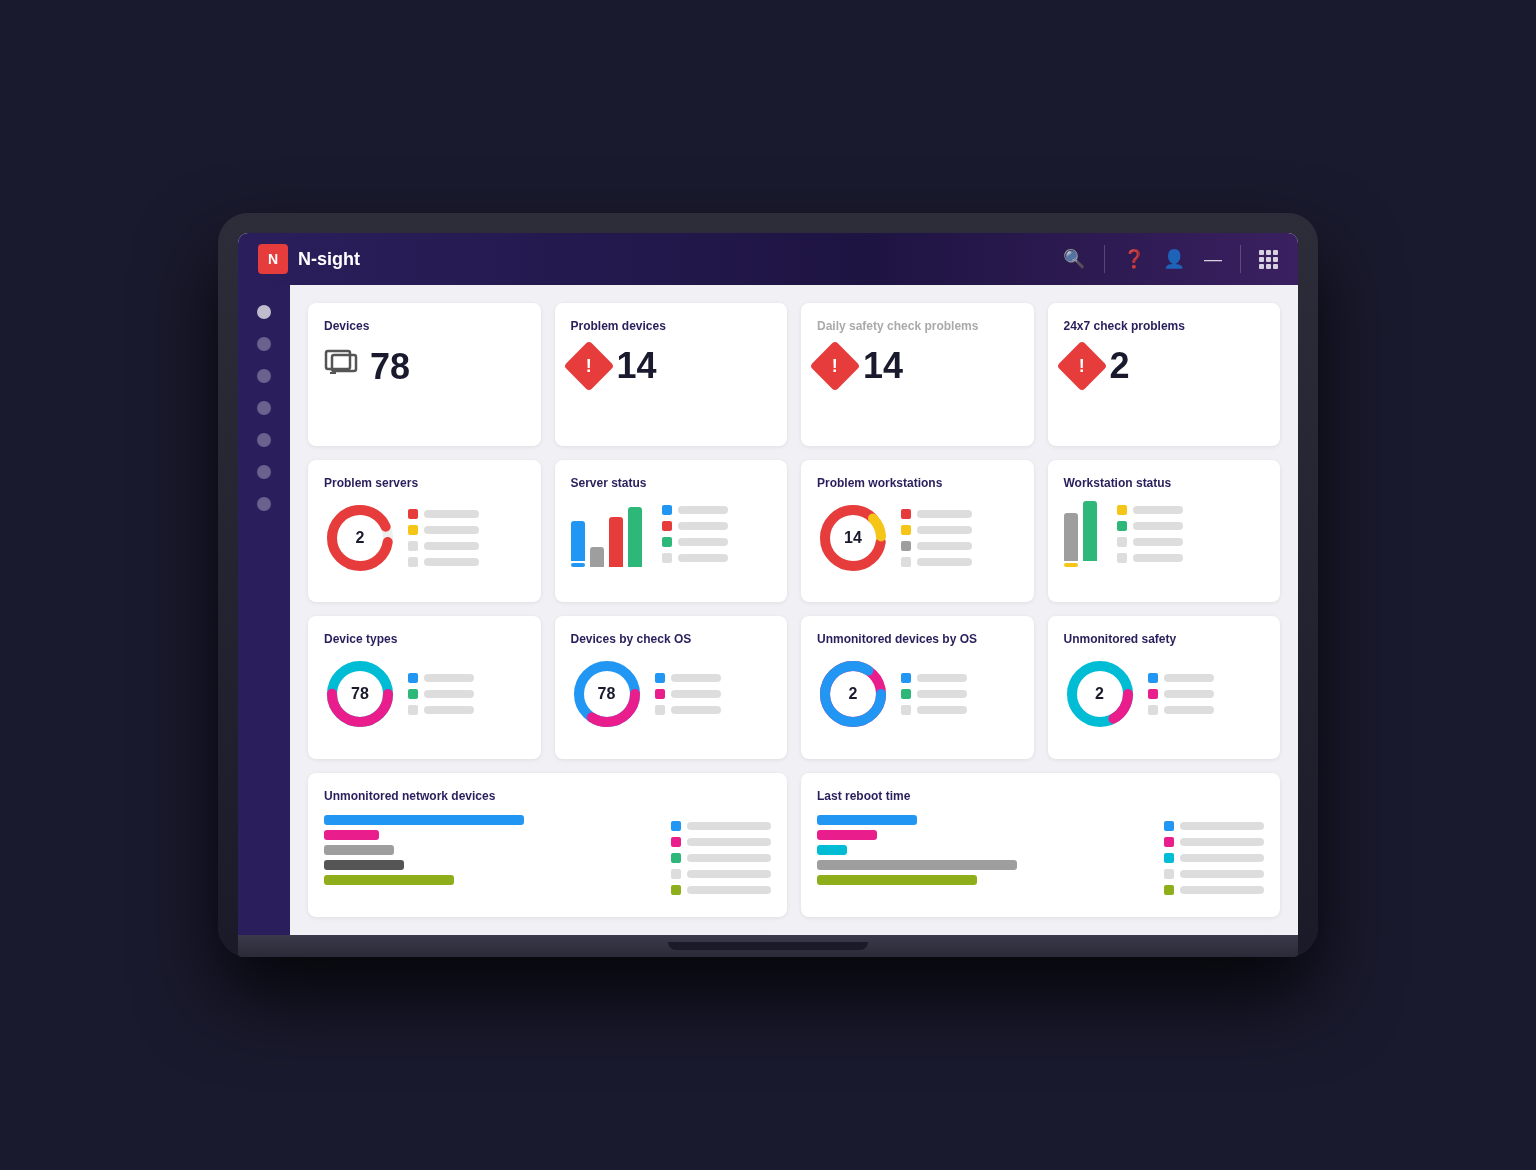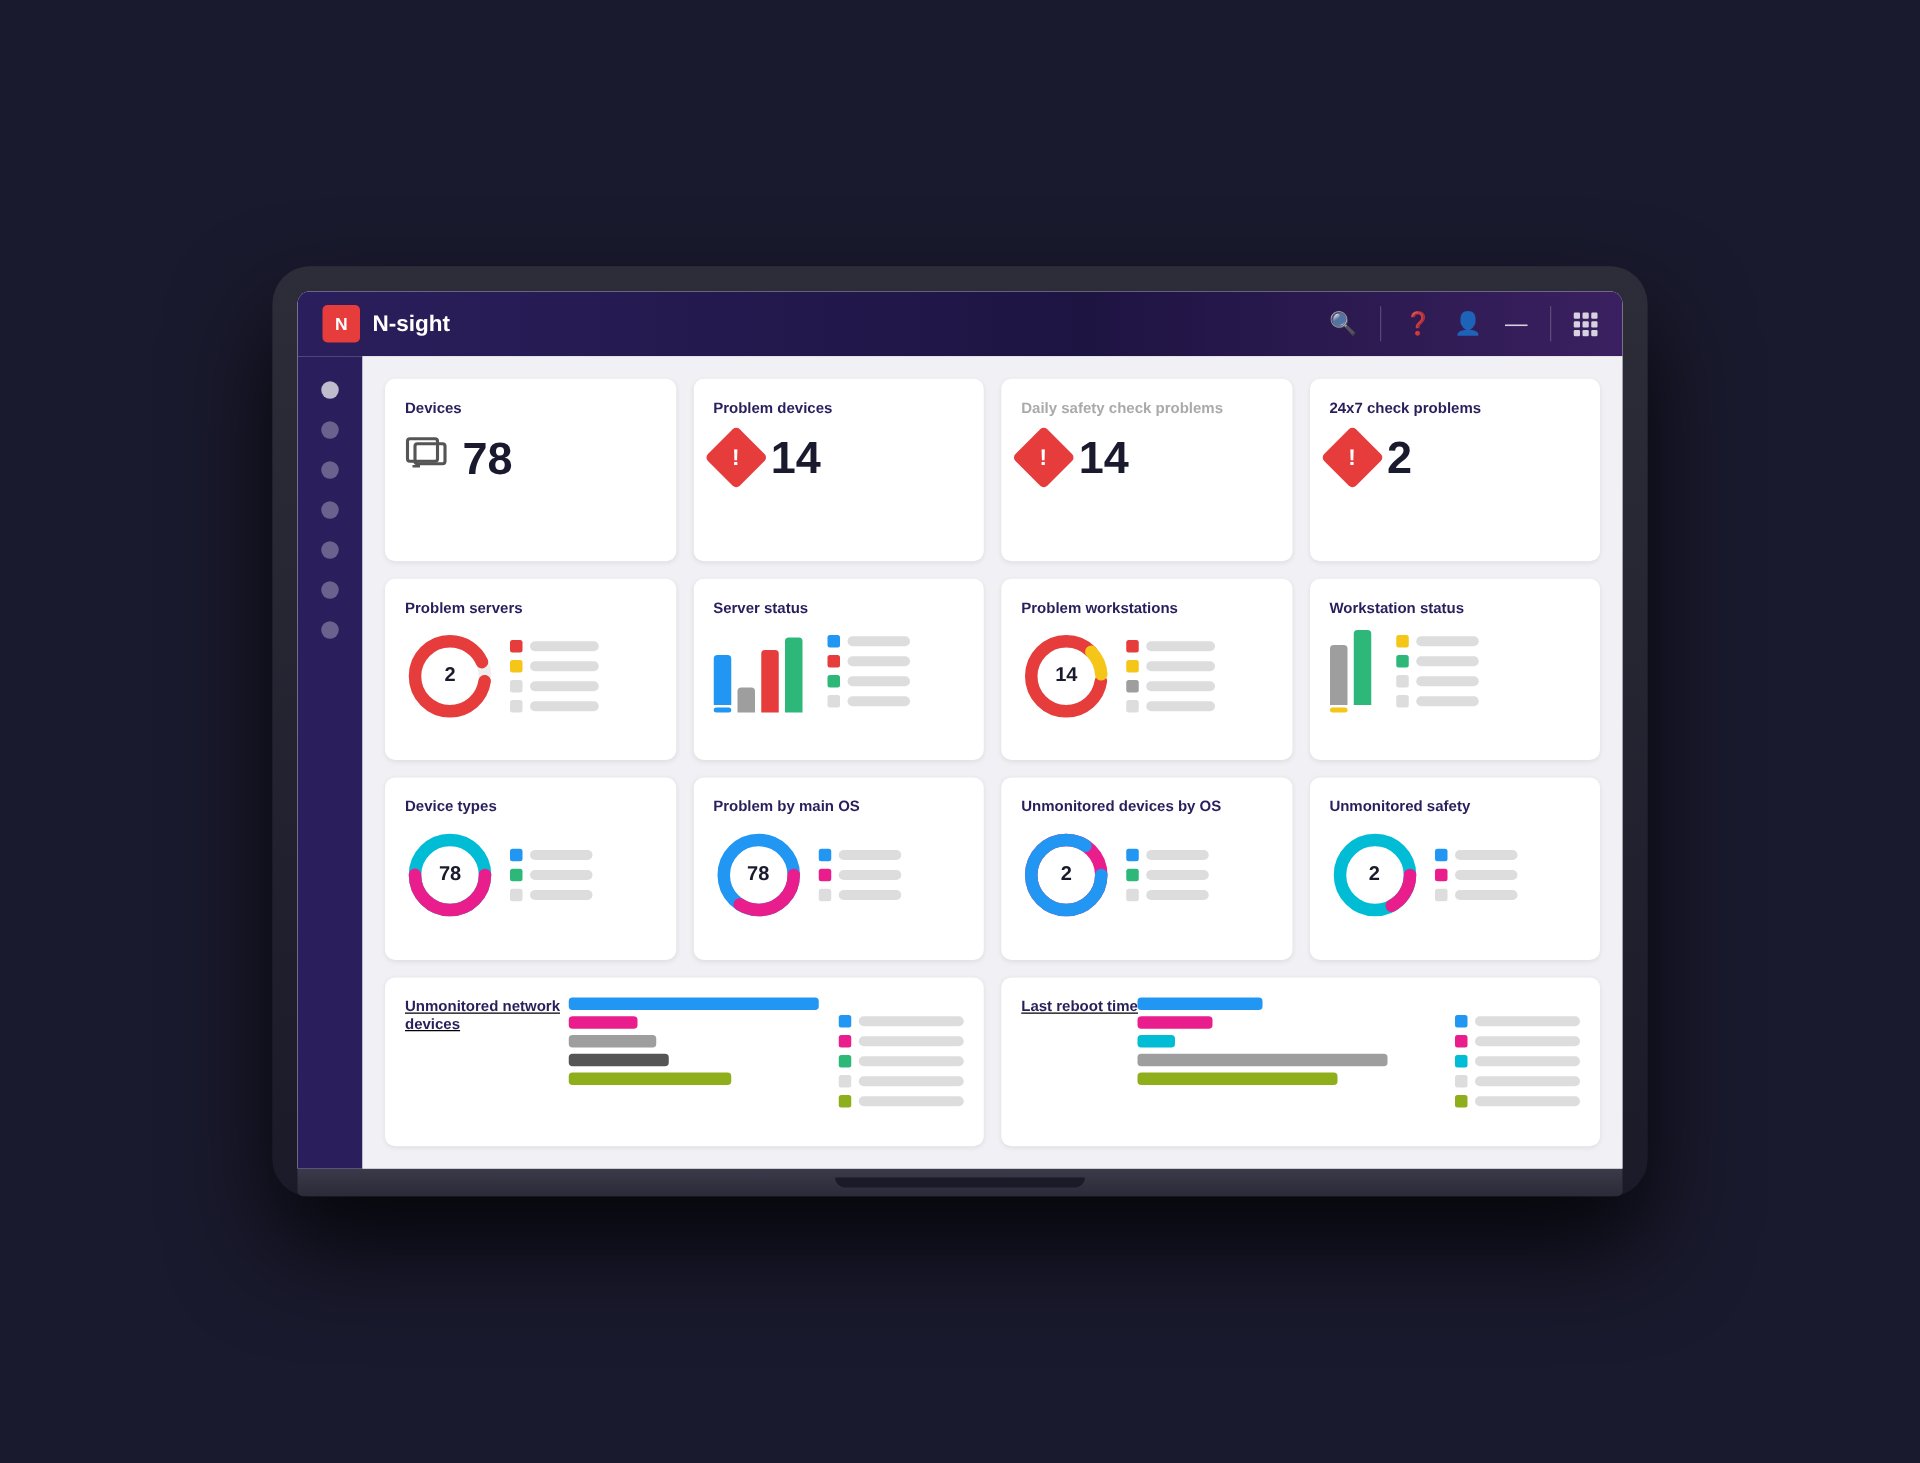--- a/index.html
+++ b/index.html
@@ -249,22 +249,21 @@
 
     .hbar {
       height: 10px;
       border-radius: 3px;
     }
 
     .bottom-card {
       grid-column: span 2;
       min-height: 120px;
       display: flex;
-      flex-direction: row;
-      text-decoration: underline;
+      flex-direction: column;
     }
 
     .bottom-card .card-content {
       display: flex;
       gap: 16px;
       flex: 1;
     }
 
     .bottom-card .chart-section {
       flex: 1;
@@ -546,21 +545,21 @@
                 </div>
               <div class="legend-row">
                   <div class="legend-dot" style="background:#ddd"></div>
                   <div class="legend-line" style="width:45px"></div>
                 </div>
             </div>
           </div>
         </div>
 
         <div class="card">
-          <div class="card-title">Problem by main OS</div>
+          <div class="card-title">Devices by check OS</div>
           <div class="chart-area">
             <div class="donut-container">
               <svg width="72" height="72" viewBox="0 0 72 72">
                 <circle cx="36" cy="36" r="28" fill="none" stroke="#2196f3" stroke-width="10"></circle>
                 <circle cx="36" cy="36" r="28" fill="none" stroke="#e91e8c" stroke-width="10" stroke-dasharray="60 116" stroke-dashoffset="0" stroke-linecap="round"></circle>
               </svg>
               <div class="donut-label">78</div>
             </div>
             <div class="legend-rows">
               <div class="legend-row">

